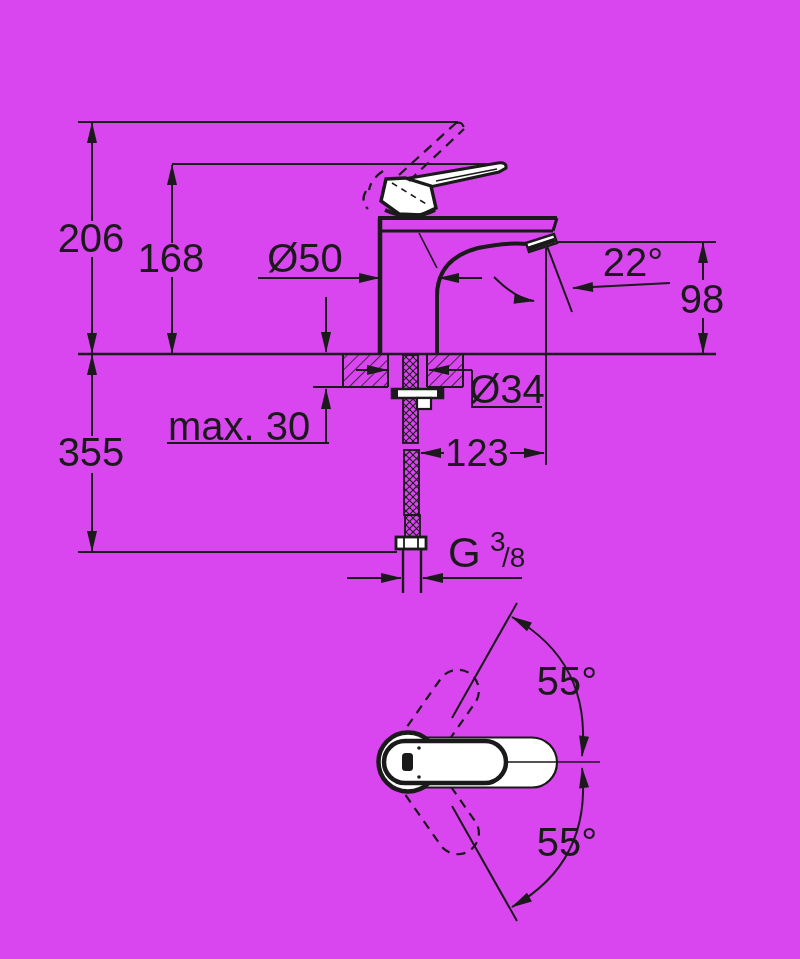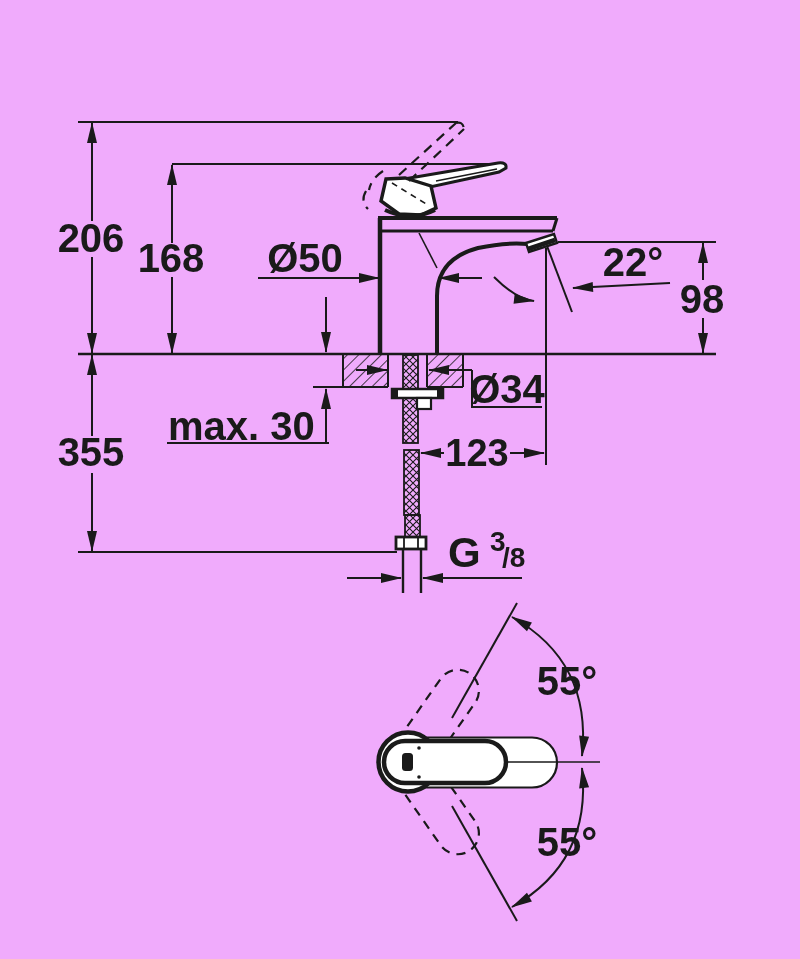--- a/index.html
+++ b/index.html
@@ -1,16 +1,16 @@
 <!DOCTYPE html>
 <html><head>
 <meta charset="utf-8">
 <style>
   html,body{margin:0;padding:0;background:#ffffff;}
-  .stage{position:relative;width:800px;height:959px;background:#f0abfc;overflow:hidden;font-weight:bold;}
+  .stage{position:relative;width:800px;height:959px;background:#d946ef;overflow:hidden;}
   svg{position:absolute;left:0;top:0;}
   text{font-family:"Liberation Sans","DejaVu Sans",sans-serif;fill:#1a1a1a;}
   .dim{font-size:40px;}
   .dim-sm{font-size:38px;}
   .sup{font-size:28px;}
   .frac{font-size:28px;}
   .gbig{font-size:42px;}
   line,path,rect,circle,polygon{vector-effect:none;}
 </style>
 </head>

